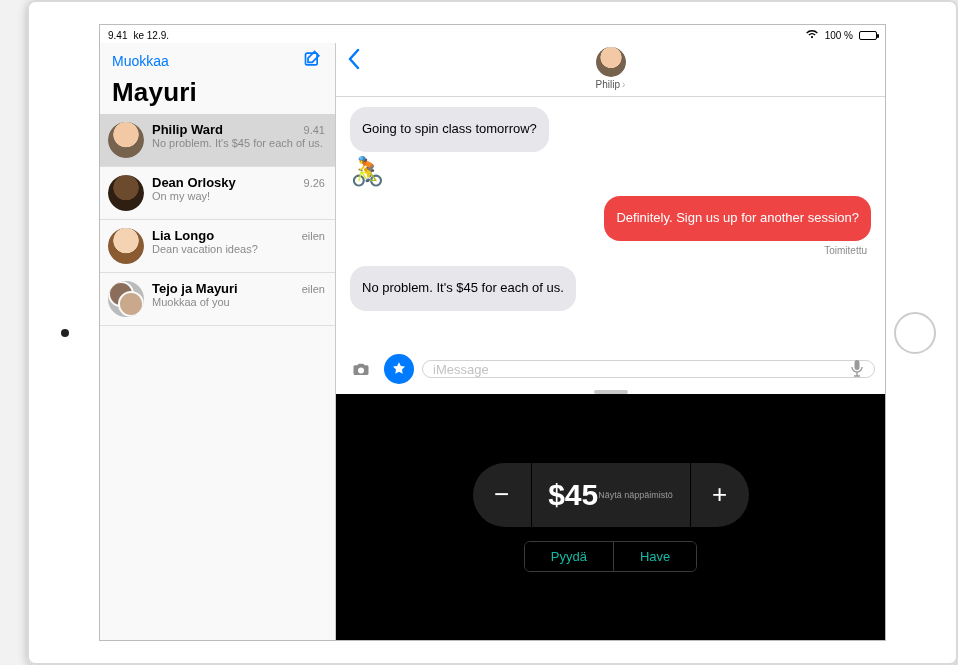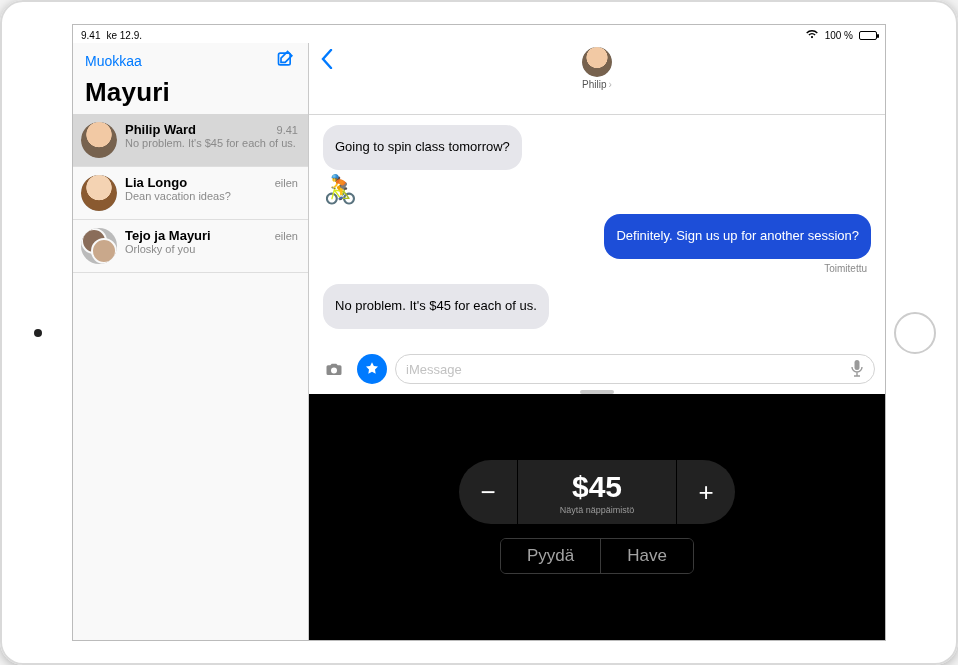--- a/index.html
+++ b/index.html
@@ -1,20 +1,20 @@
 <!DOCTYPE html>
 <html><head>
 <meta charset="utf-8">
 <style>
   * { box-sizing: border-box; margin: 0; padding: 0; font-family: -apple-system, "Helvetica Neue", Arial, sans-serif; }
   body { background: #f2f2f2; display: flex; align-items: center; justify-content: center; height: 100vh; }
   .device {
-    width: 958px; height: 665px; background: #fff; border-radius: 23px;
+    width: 958px; height: 665px; background: #fff; border-radius: 8px;
     box-shadow: 0 2px 10px rgba(0,0,0,0.25), inset 0 0 0 2px #d9d9d9;
-    position: relative; padding: 24px 72px;
+    position: relative; padding: 24px 72px; margin-left: 27px;
   }
   .home-btn {
     position: absolute; right: 22px; top: 50%; transform: translateY(-50%);
     width: 42px; height: 42px; border-radius: 50%;
     border: 2px solid #ccc; background: #fff;
   }
   .camera-dot {
     position: absolute; left: 34px; top: 50%; transform: translateY(-50%);
     width: 8px; height: 8px; border-radius: 50%; background: #222;
   }
@@ -52,65 +52,65 @@
   .avatar.pair .a1{background:#8a6d5a;top:0;left:0;}
   .avatar.pair .a2{background:#c9a88b;bottom:0;right:0;}
   .convo-body{flex:1;min-width:0;}
   .convo-row1{display:flex;justify-content:space-between;align-items:baseline;}
   .convo-name{font-size:13px;font-weight:600;}
   .convo-time{font-size:11px;color:#8a8a8a;}
   .convo-preview{font-size:11px;color:#8a8a8a;line-height:1.25;max-height:28px;overflow:hidden;}
 
   
   .chat { flex:1; display:flex; flex-direction:column; background:#fff;}
-  .chat-header { display:flex; align-items:center; justify-content:center; position:relative; padding:4px 0 24px; border-bottom:1px solid #d6d6d6;}
+  .chat-header { display:flex; align-items:center; justify-content:center; position:relative; padding:4px 0 6px; border-bottom:1px solid #d6d6d6;}
   .chat-back { position:absolute; left:10px; top:6px; color:#007aff;}
   .chat-back svg{width:16px;height:20px;}
   .chat-contact { text-align:center; }
   .chat-contact .avatar{width:30px;height:30px;margin:0 auto 2px;}
   .chat-contact .name{font-size:10px;color:#555;}
   .chat-contact .name .chev{color:#b5b5b5;margin-left:2px;}
 
   .messages{flex:1;padding:10px 14px;display:flex;flex-direction:column;gap:10px;overflow:hidden;}
   .bubble{max-width:70%;padding:14px 12px;border-radius:16px;font-size:13px;line-height:1.3;}
   .in{align-self:flex-start;background:#e6e6eb;color:#000;}
-  .out{align-self:flex-end;background:#1d4ed8;color:#fff;}
+  .out{align-self:flex-end;background:#ef4444;color:#fff;}
   .status-txt{align-self:flex-end;font-size:10px;color:#8a8a8a;margin-top:-6px;margin-right:4px;}
   .emoji-row{align-self:flex-start;font-size:28px;line-height:1;margin-top:-4px;}
 
   
   .input-row{display:flex;align-items:center;gap:8px;padding:4px 10px;}
   .round-btn{width:30px;height:30px;border-radius:15px;display:flex;align-items:center;justify-content:center;color:#888;}
   .round-btn.blue{background:#007aff;color:#fff;}
   .round-btn svg{width:18px;height:18px;}
-  .msg-input{flex:1;height:30px;border:1px solid #d3d3d3;border-radius:15px;display:flex;align-items:center;padding:0 10px;font-size:13px;color:#c2c2c2;justify-content:space-between;}
+  .msg-input{flex:1;height:18px;border:1px solid #d3d3d3;border-radius:15px;display:flex;align-items:center;padding:0 10px;font-size:13px;color:#c2c2c2;justify-content:space-between;}
   .mic{color:#9a9a9a;}
 
   
   .app-strip{display:flex;gap:8px;padding:4px 10px 6px;align-items:center;}
   .app-ico{width:32px;height:24px;border-radius:12px;display:flex;align-items:center;justify-content:center;font-size:11px;color:#fff;}
   .app-ico.photos{background:linear-gradient(135deg,#ff2d55,#ff9500,#ffcc00,#34c759,#007aff,#af52de);}
   .app-ico.store{background:#1da1f2;}
   .app-ico.pay{background:#000;font-size:9px;font-weight:600;}
   .app-ico.heart{background:#000;}
   .app-ico.heart span{color:#ff2d55;}
   .app-ico.globe{background:#e6286e;}
   .app-ico.music{background:linear-gradient(180deg,#fb4570,#fa233b);}
   .app-ico.more{background:#e4e4e6;color:#8a8a8a;letter-spacing:1px;}
   .drag-handle{width:34px;height:4px;border-radius:2px;background:#c9c9c9;margin:2px auto 0;}
 
   
   .cash-panel{background:#000;flex-shrink:0;height:246px;display:flex;flex-direction:column;align-items:center;justify-content:center;gap:14px;}
   .amount-pill{display:flex;align-items:stretch;background:#222;border-radius:34px;overflow:hidden;height:64px;}
   .amt-btn{width:58px;display:flex;align-items:center;justify-content:center;color:#fff;font-size:26px;background:transparent;border:none;}
-  .amt-center{width:160px;display:flex;flex-direction:column;align-items:center;justify-content:center;border-left:1px solid #000;border-right:1px solid #000;background:#222;}
+  .amt-center{width:160px;display:flex;flex-direction:row;align-items:center;justify-content:center;border-left:1px solid #000;border-right:1px solid #000;background:#222;}
   .amt-value{color:#fff;font-size:30px;font-weight:700;}
   .amt-sub{color:#9a9a9a;font-size:9px;margin-top:1px;}
   .req-pay{display:flex;border:1px solid #3a3a3a;border-radius:6px;overflow:hidden;}
-  .req-pay button{background:#000;color:#a3a3a3;border:none;padding:7px 26px;font-size:17px;}
+  .req-pay button{background:#000;color:#14b8a6;border:none;padding:7px 26px;font-size:13px;}
   .req-pay button:first-child{border-right:1px solid #3a3a3a;}
 
   
   .face{width:100%;height:100%;border-radius:50%;}
   .f1{background:radial-gradient(circle at 50% 35%,#f2c9a4 42%,#77624e 44%);}
   .f2{background:radial-gradient(circle at 50% 35%,#6b4a2e 42%,#2e1f12 44%);}
   .f3{background:radial-gradient(circle at 50% 35%,#f4d3b3 42%,#8a5a30 44%);}
 </style>
 </head>
 <body>
@@ -158,41 +158,53 @@
             <div class="convo-body">
               <div class="convo-row1">
                   <span class="convo-name">Philip Ward</span>
                   <span class="convo-time">9.41</span>
                 </div>
               <div class="convo-preview">No problem. It's $45 for each of us.</div>
             </div>
           </div>
           <div class="convo">
             <div class="avatar">
+                <div class="face f2"></div>
+              </div>
+            <div class="convo-body">
+              <div class="convo-row1">
+                  <span class="convo-name">Dean Orlosky</span>
+                  <span class="convo-time">9.26</span>
+                </div>
+              <div class="convo-preview">On my way!</div>
+            </div>
+          </div>
+          <div class="convo">
+            <div class="avatar">
                 <div class="face f3"></div>
               </div>
             <div class="convo-body">
               <div class="convo-row1">
                   <span class="convo-name">Lia Longo</span>
                   <span class="convo-time">eilen</span>
                 </div>
               <div class="convo-preview">Dean vacation ideas?</div>
             </div>
           </div>
           <div class="convo">
             <div class="avatar pair">
                 <div class="a1"></div>
                 <div class="a2"></div>
               </div>
             <div class="convo-body">
               <div class="convo-row1">
                   <span class="convo-name">Tejo ja Mayuri</span>
                   <span class="convo-time">eilen</span>
                 </div>
-              <div class="convo-preview">Orlosky of you</div>
+              <div class="convo-preview">Muokkaa of you</div>
             </div>
           </div>
         </div>
       </div>
 
       <div class="chat">
         <div class="chat-header">
           <span class="chat-back">
             <svg viewBox="0 0 12 20">
                 <path d="M10 1L2 10l8 9" stroke="#007aff" stroke-width="2.4" fill="none" stroke-linecap="round"></path>

